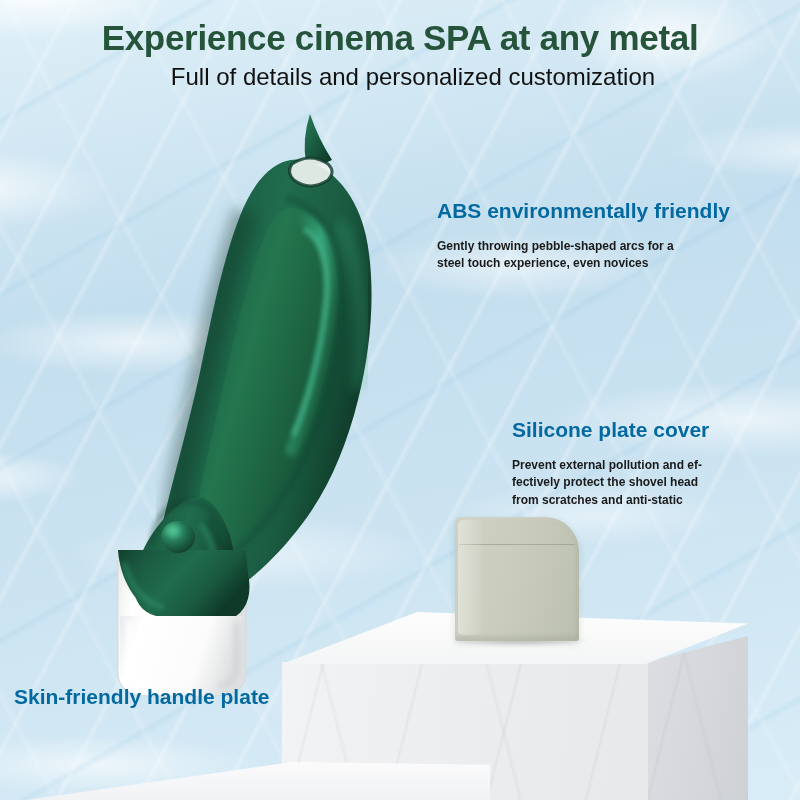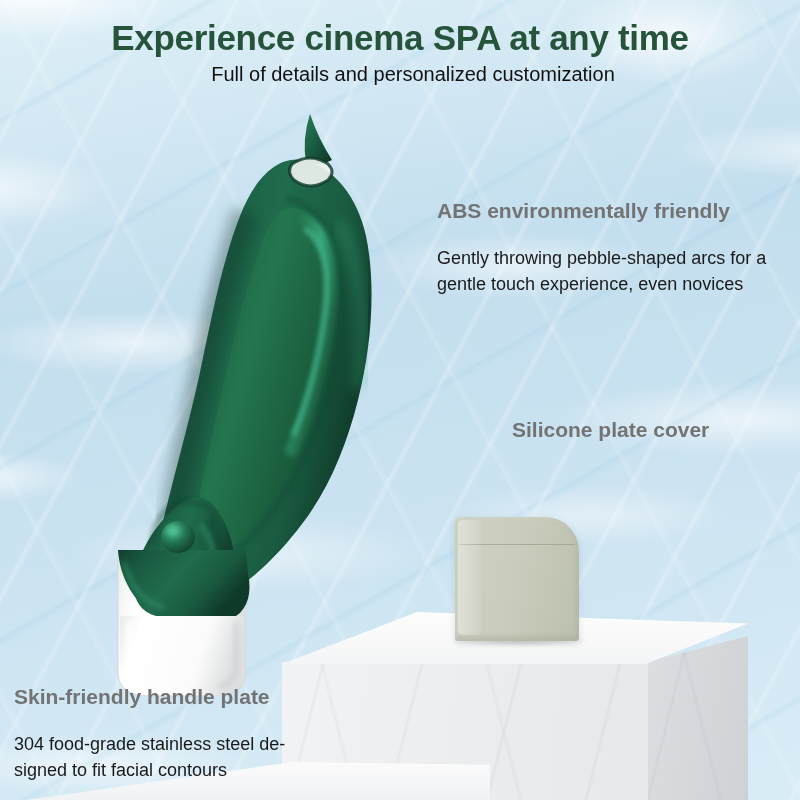--- a/index.html
+++ b/index.html
@@ -77,39 +77,40 @@
     font-size: 35px;
     font-weight: bold;
     letter-spacing: -0.3px;
     color: #25543a;
     white-space: nowrap;
   }
   .subhead {
     position: absolute;
     top: 63px; left: 0; right: 0;
     text-align: center;
-    font-size: 20px;
+    font-size: 24px;
     color: #111111;
     white-space: nowrap;
     padding-left: 26px;
   }
 
   
   .callout { position: absolute; }
   .callout .c-title {
     font-size: 21px;
     font-weight: bold;
-    color: #737373;
+    color: #0369a1;
     line-height: 1.45;
   }
   .callout .c-body {
-    font-size: 18px;
+    font-size: 12px;
     color: #1a1a1a;
     line-height: 1.42;
-    margin-top: 20px;
+    margin-top: 12px;
+    font-weight: bold;
   }
   .callout .c-body div { white-space: nowrap; }
 
   #callout-abs      { top: 196px; left: 437px; width: 350px; }
   #callout-silicone { top: 415px; left: 512px; width: 285px; }
   #callout-metal    { top: 682px; left: 14px;  width: 320px; }
 
   
   .podium { position: absolute; }
   #podium-main { left: 282px; top: 612px; width: 466px; height: 190px; }
@@ -325,42 +326,43 @@
       <ellipse cx="82" cy="425" rx="17" ry="16" fill="url(#gBtn)"></ellipse>
       <ellipse cx="77" cy="419" rx="7" ry="6" fill="#5fd2a4" opacity=".55" filter="url(#blurTiny)"></ellipse>
       <path d="M56,432 C58,404 74,388 98,390 C112,392 120,402 122,414" fill="none" stroke="#0d3b2a" stroke-width="5" opacity=".4" filter="url(#blurTiny)"></path>
 
       <path d="M24,504 L148,504 L148,560 Q148,582 118,582 L54,582 Q24,582 24,560 Z" fill="url(#gMetal)"></path>
       <path d="M34,510 L34,556 Q34,572 52,574" fill="none" stroke="#ffffff" stroke-width="6" opacity=".9" filter="url(#blurTiny)"></path>
       <path d="M140,510 L140,556 Q140,572 122,574" fill="none" stroke="#cfd3d4" stroke-width="5" opacity=".8" filter="url(#blurTiny)"></path>
     </svg>
   </div>
 
-  <div class="headline">Experience cinema SPA at any time</div>
+  <div class="headline">Experience cinema SPA at any metal</div>
   <div class="subhead">Full of details and personalized customization</div>
 
   <div class="callout" id="callout-abs">
     <div class="c-title">
       <div>ABS environmentally friendly</div>
     </div>
     <div class="c-body">
       <div>Gently throwing pebble-shaped arcs for a</div>
-      <div>gentle touch experience, even novices</div>
+      <div>steel touch experience, even novices</div>
     </div>
   </div>
 
   <div class="callout" id="callout-silicone">
     <div class="c-title">
       <div>Silicone plate cover</div>
     </div>
+    <div class="c-body">
+      <div>Prevent external pollution and ef-</div>
+      <div>fectively protect the shovel head</div>
+      <div>from scratches and anti-static</div>
+    </div>
   </div>
 
   <div class="callout" id="callout-metal">
     <div class="c-title">
       <div>Skin-friendly handle plate</div>
     </div>
-    <div class="c-body">
-      <div>304 food-grade stainless steel de-</div>
-      <div>signed to fit facial contours</div>
-    </div>
   </div>
 
 </div>
 
 </body></html>

